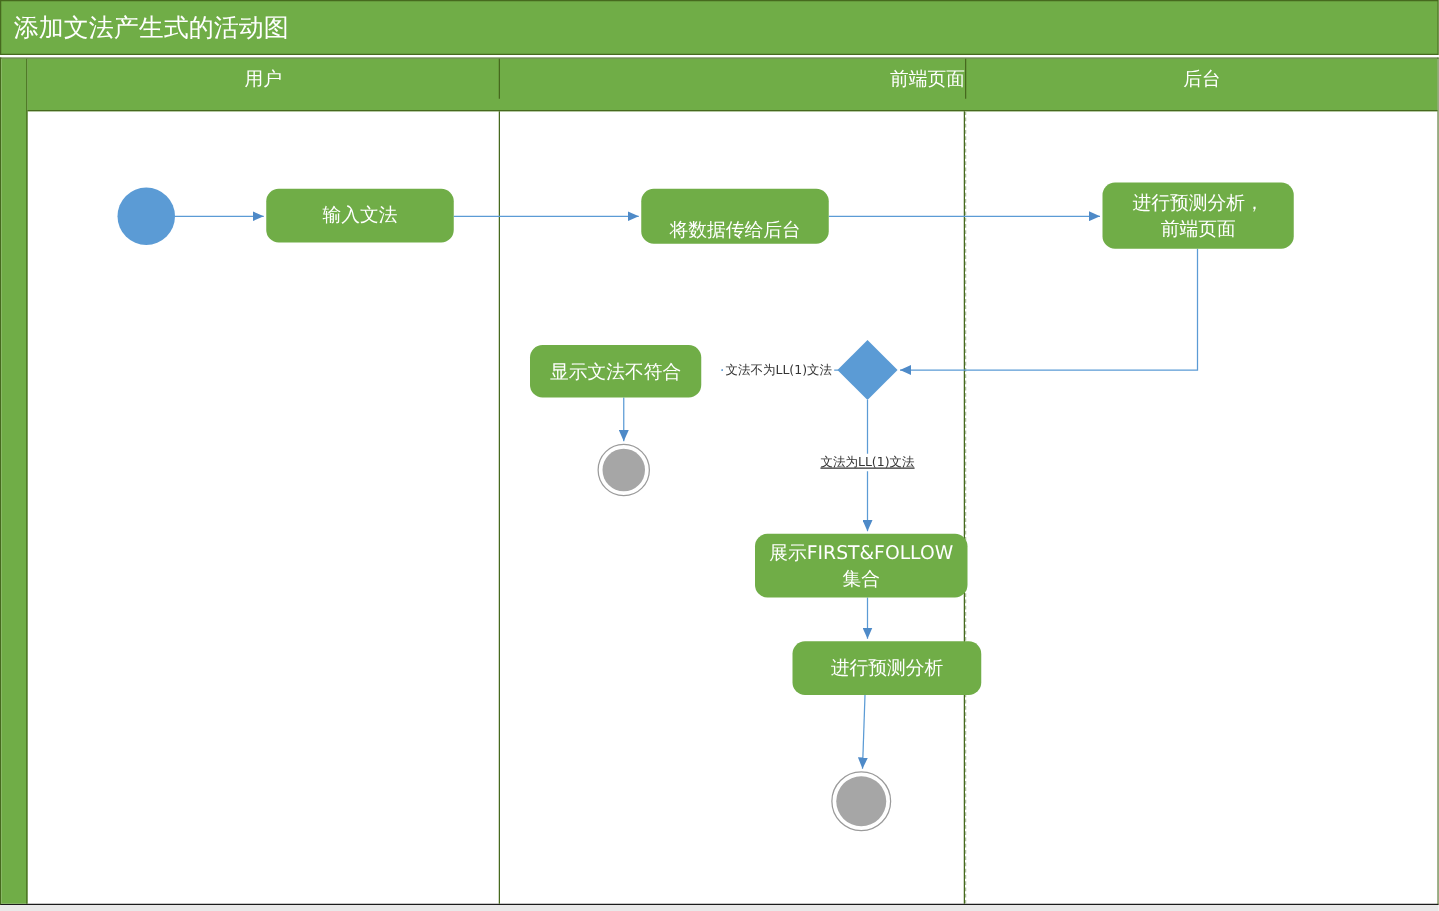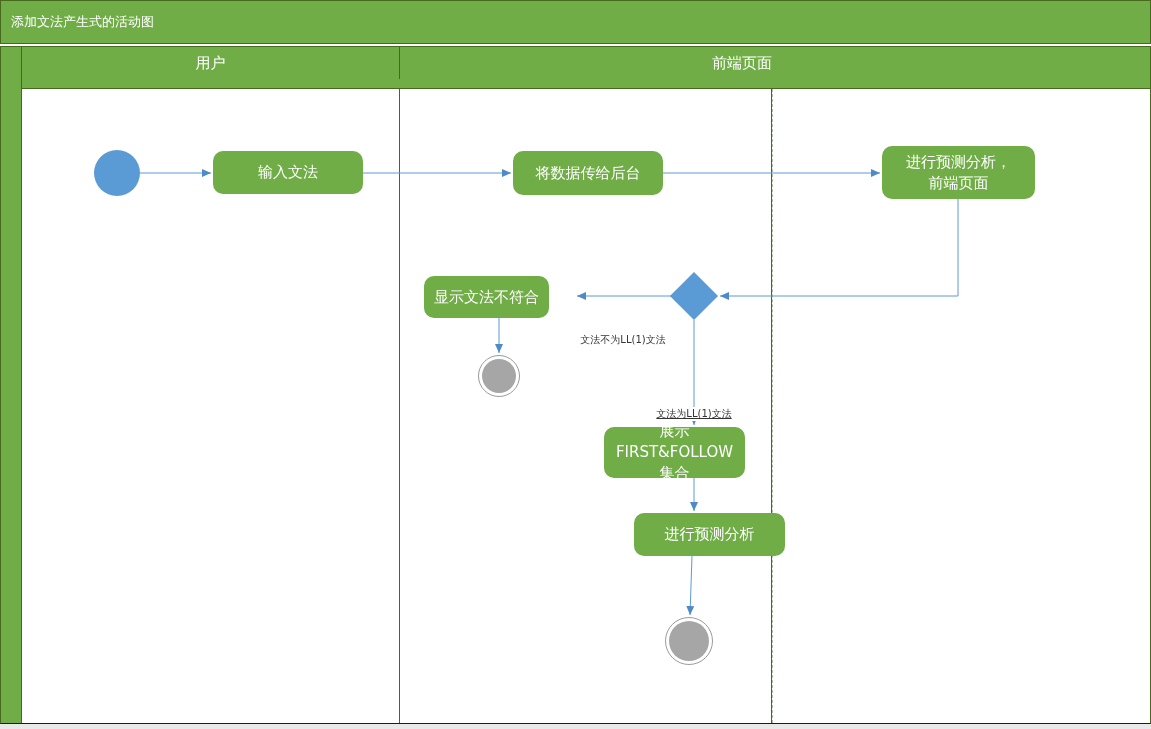--- a/index.html
+++ b/index.html
@@ -5,21 +5,21 @@
   * { margin:0; padding:0; box-sizing:border-box; }
   body { background:#ffffff; font-family:"DejaVu Sans","Liberation Sans",sans-serif; }
 
   .canvas { position:relative; width:1151px; height:729px; background:#ffffff; overflow:hidden; }
   .abs { position:absolute; }
 
   
   .title-bar {
     left:0; top:0; width:1151px; height:44px;
     background:#70AD47; border:1px solid #46691E;
-    color:#ffffff; font-size:13px;
+    color:#ffffff; font-size:20px;
     display:flex; align-items:center; padding-left:10px;
   }
   .frame {
     left:0; top:46px; width:1151px; height:678px;
     border:1px solid #46691E; border-bottom:1px solid #1c1c1c;
     background:#ffffff;
   }
   .side-strip {
     left:1px; top:47px; width:21px; height:676px;
     background:#70AD47; border-right:1px solid #46691E;
@@ -54,36 +54,35 @@
   }
   .final-node {
     border:1px solid #9b9b9b; border-radius:50%; background:#ffffff; z-index:3;
   }
   .final-node .core {
     position:absolute; left:3px; top:3px; right:3px; bottom:3px;
     background:#A6A6A6; border-radius:50%;
   }
 
   #node-input      { left:213px; top:151px; width:150px; height:43px;justify-content:center; }
-  #node-send       { left:513px; top:151px; width:150px; height:44px; }
+  #node-send       { left:513px; top:151px; width:150px; height:44px;justify-content:flex-end; }
   #node-process    { left:882px; top:146px; width:153px; height:53px; }
-  #node-show-error { left:424px; top:276px; width:125px; height:42px; }
-  #node-sets       { left:604px; top:427px; width:141px; height:51px; }
+  #node-show-error { left:424px; top:276px; width:137px; height:42px; }
+  #node-sets       { left:604px; top:427px; width:170px; height:51px;text-align:right; }
   #node-predict    { left:606px; top:513px; width:151px; height:43px;margin-left:28px; }
   #end-node-1      { left:478px; top:355px; width:42px; height:42px; }
   #end-node-2      { left:665px; top:617px; width:48px; height:48px; }
 
   
   .connector-layer { left:0; top:0; width:1151px; height:729px; z-index:2; pointer-events:none; }
 
   .edge-label {
     font-size:10px; color:#333333; background:#ffffff;
     padding:0 2px; white-space:nowrap; z-index:4;
     transform:translate(-50%,-50%);
-    margin-top:44px;
   }
   #label-not-ll1 { left:623px; top:296px; }
   #label-is-ll1  { left:694px; top:370px;text-decoration:underline; }
 </style>
 </head>
 <body>
 
 <div class="canvas">
 
   <div class="abs title-bar">
@@ -92,20 +91,23 @@
 
   <div class="abs frame"></div>
   <div class="abs side-strip"></div>
   <div class="abs header-row"></div>
 
   <div class="abs lane-header h1" style="left:22px; width:377px;">
     <span>用户</span>
   </div>
   <div class="abs lane-header h2" style="left:399px; width:373px;justify-content:flex-end;">
     <span>前端页面</span>
+  </div>
+  <div class="abs lane-header h3" style="left:772px; width:378px;">
+    <span>后台</span>
   </div>
 
   <div class="abs v-divider" style="left:399px;"></div>
   <div class="abs v-divider" style="left:771px;"></div>
   <div class="abs v-divider-dashed" style="left:772px;"></div>
 
   <svg class="abs connector-layer" width="1151" height="729" viewBox="0 0 1151 729" xmlns="http://www.w3.org/2000/svg">
     <defs>
       <marker id="arr" markerWidth="9" markerHeight="8" refX="9" refY="4" orient="auto" markerUnits="userSpaceOnUse">
         <path d="M0,0 L9,4 L0,8 Z" fill="#4e8ac8"></path>

